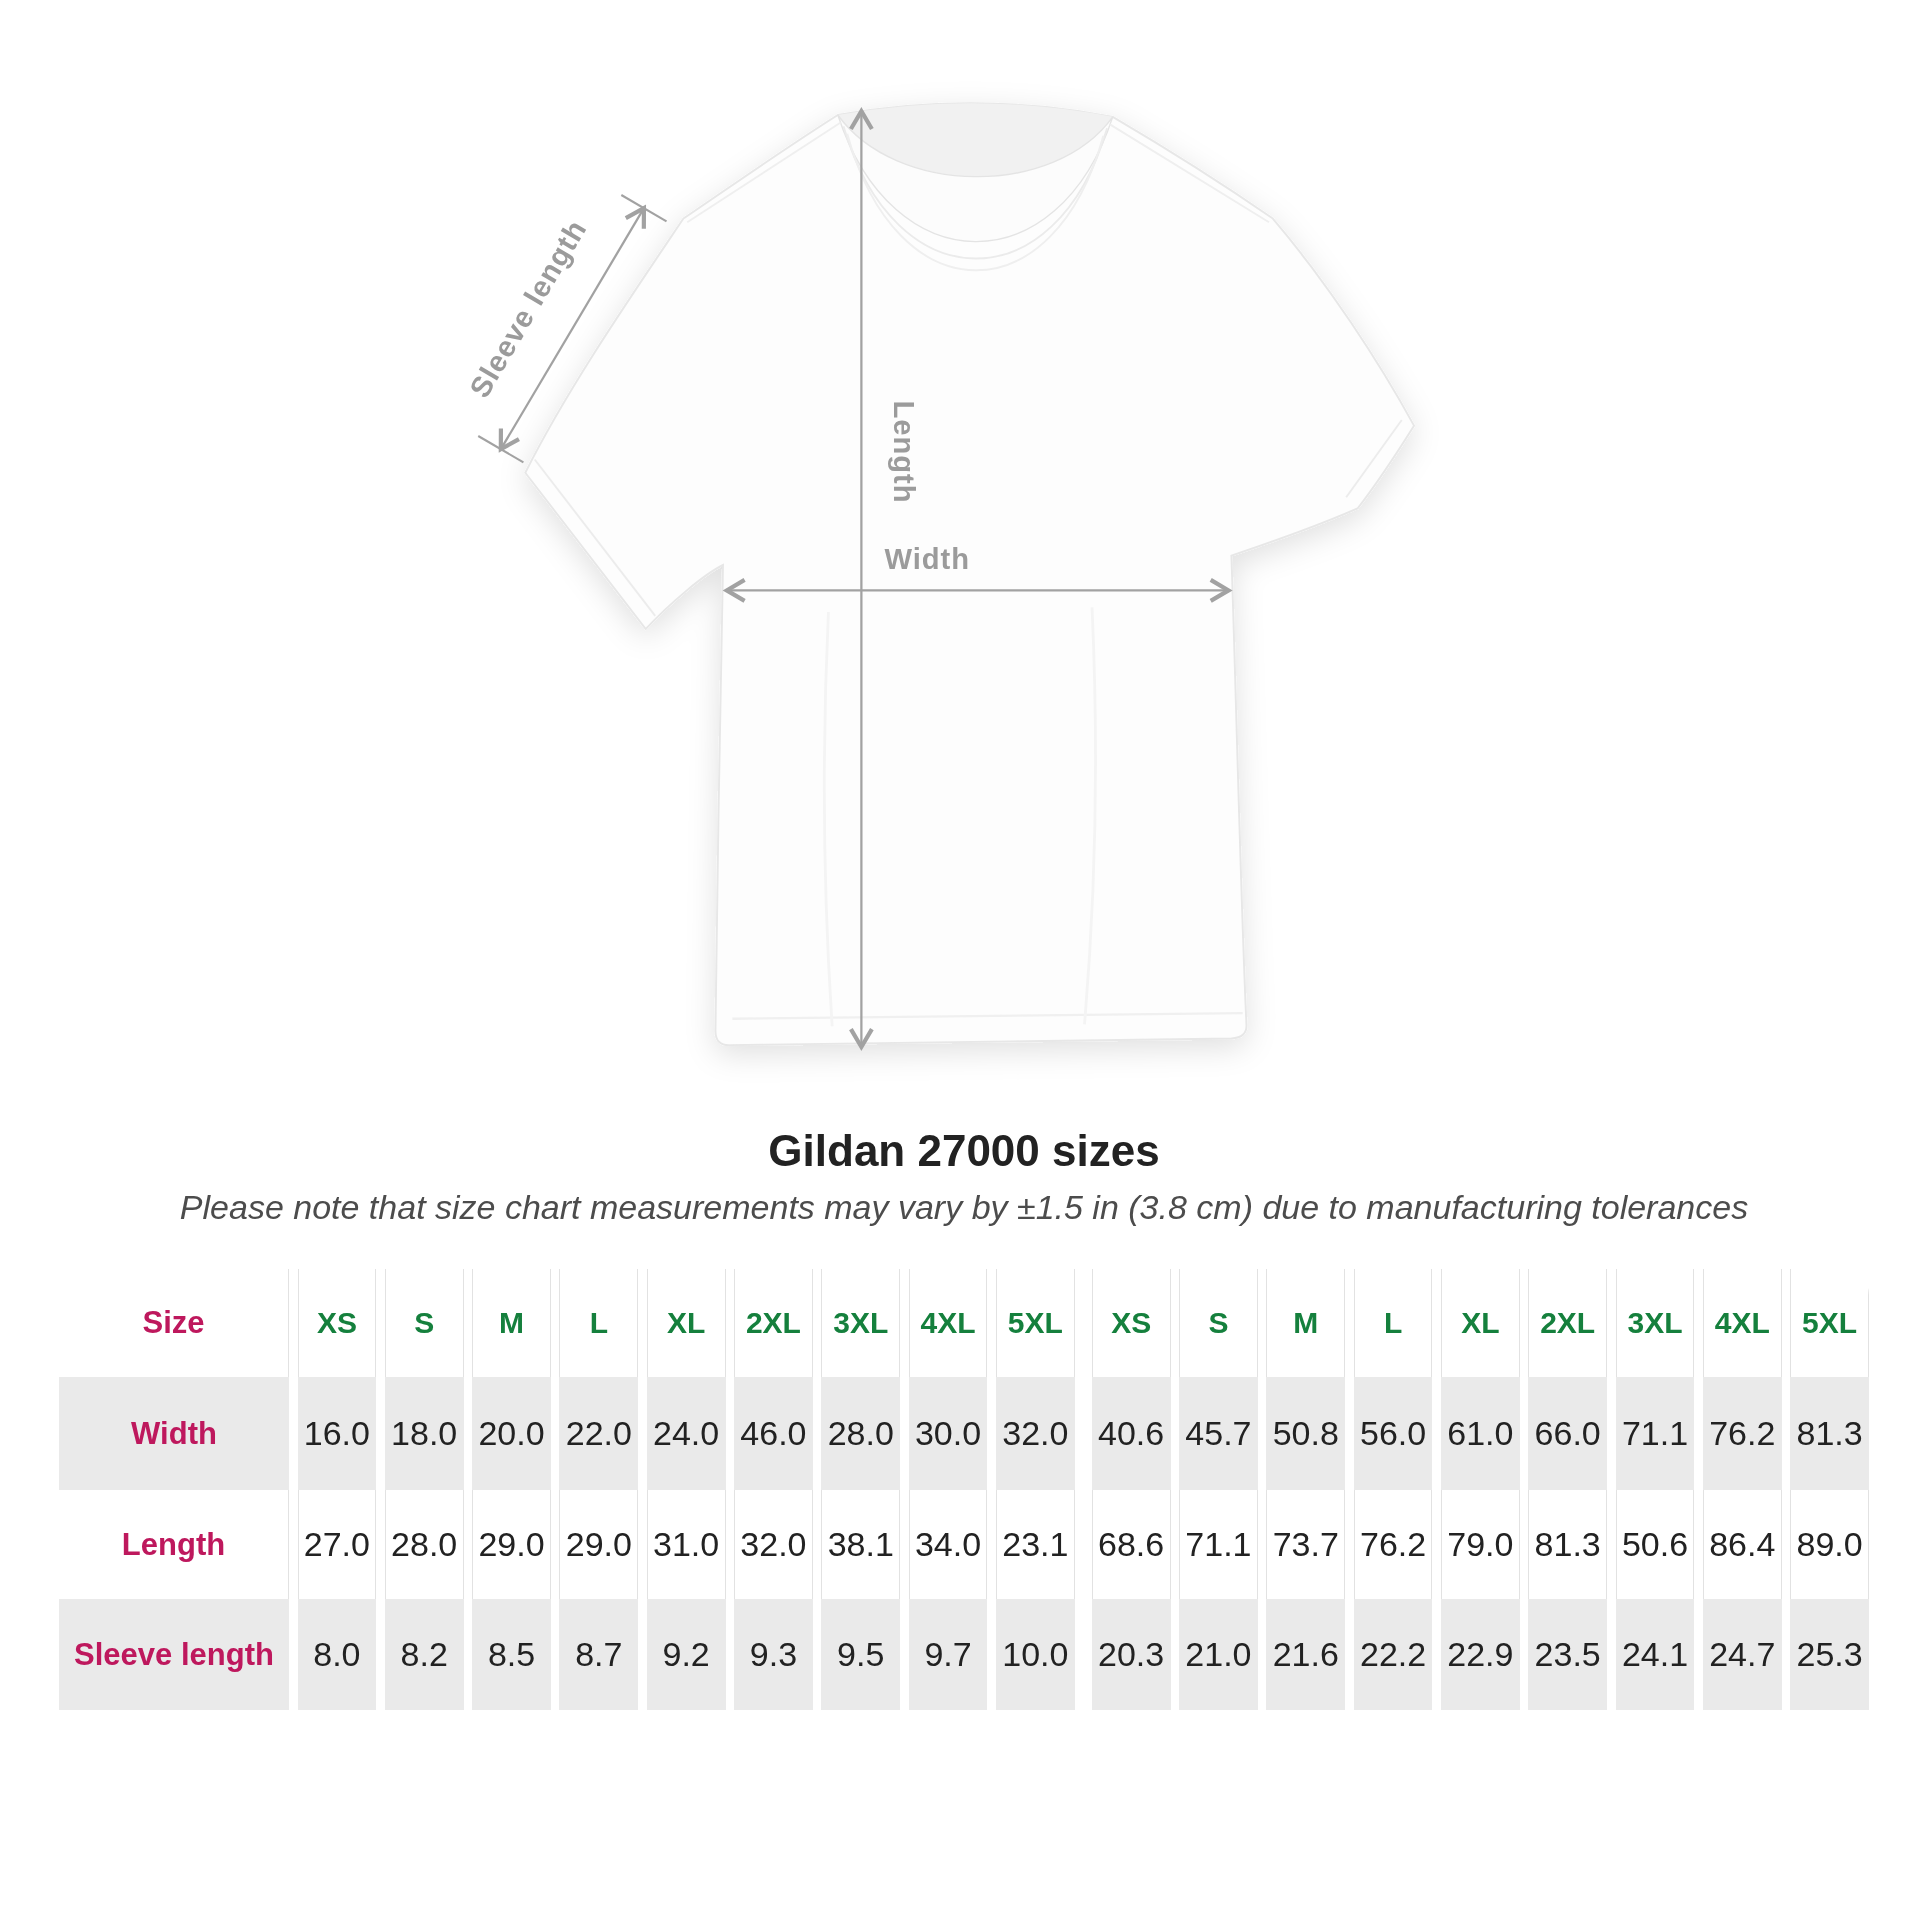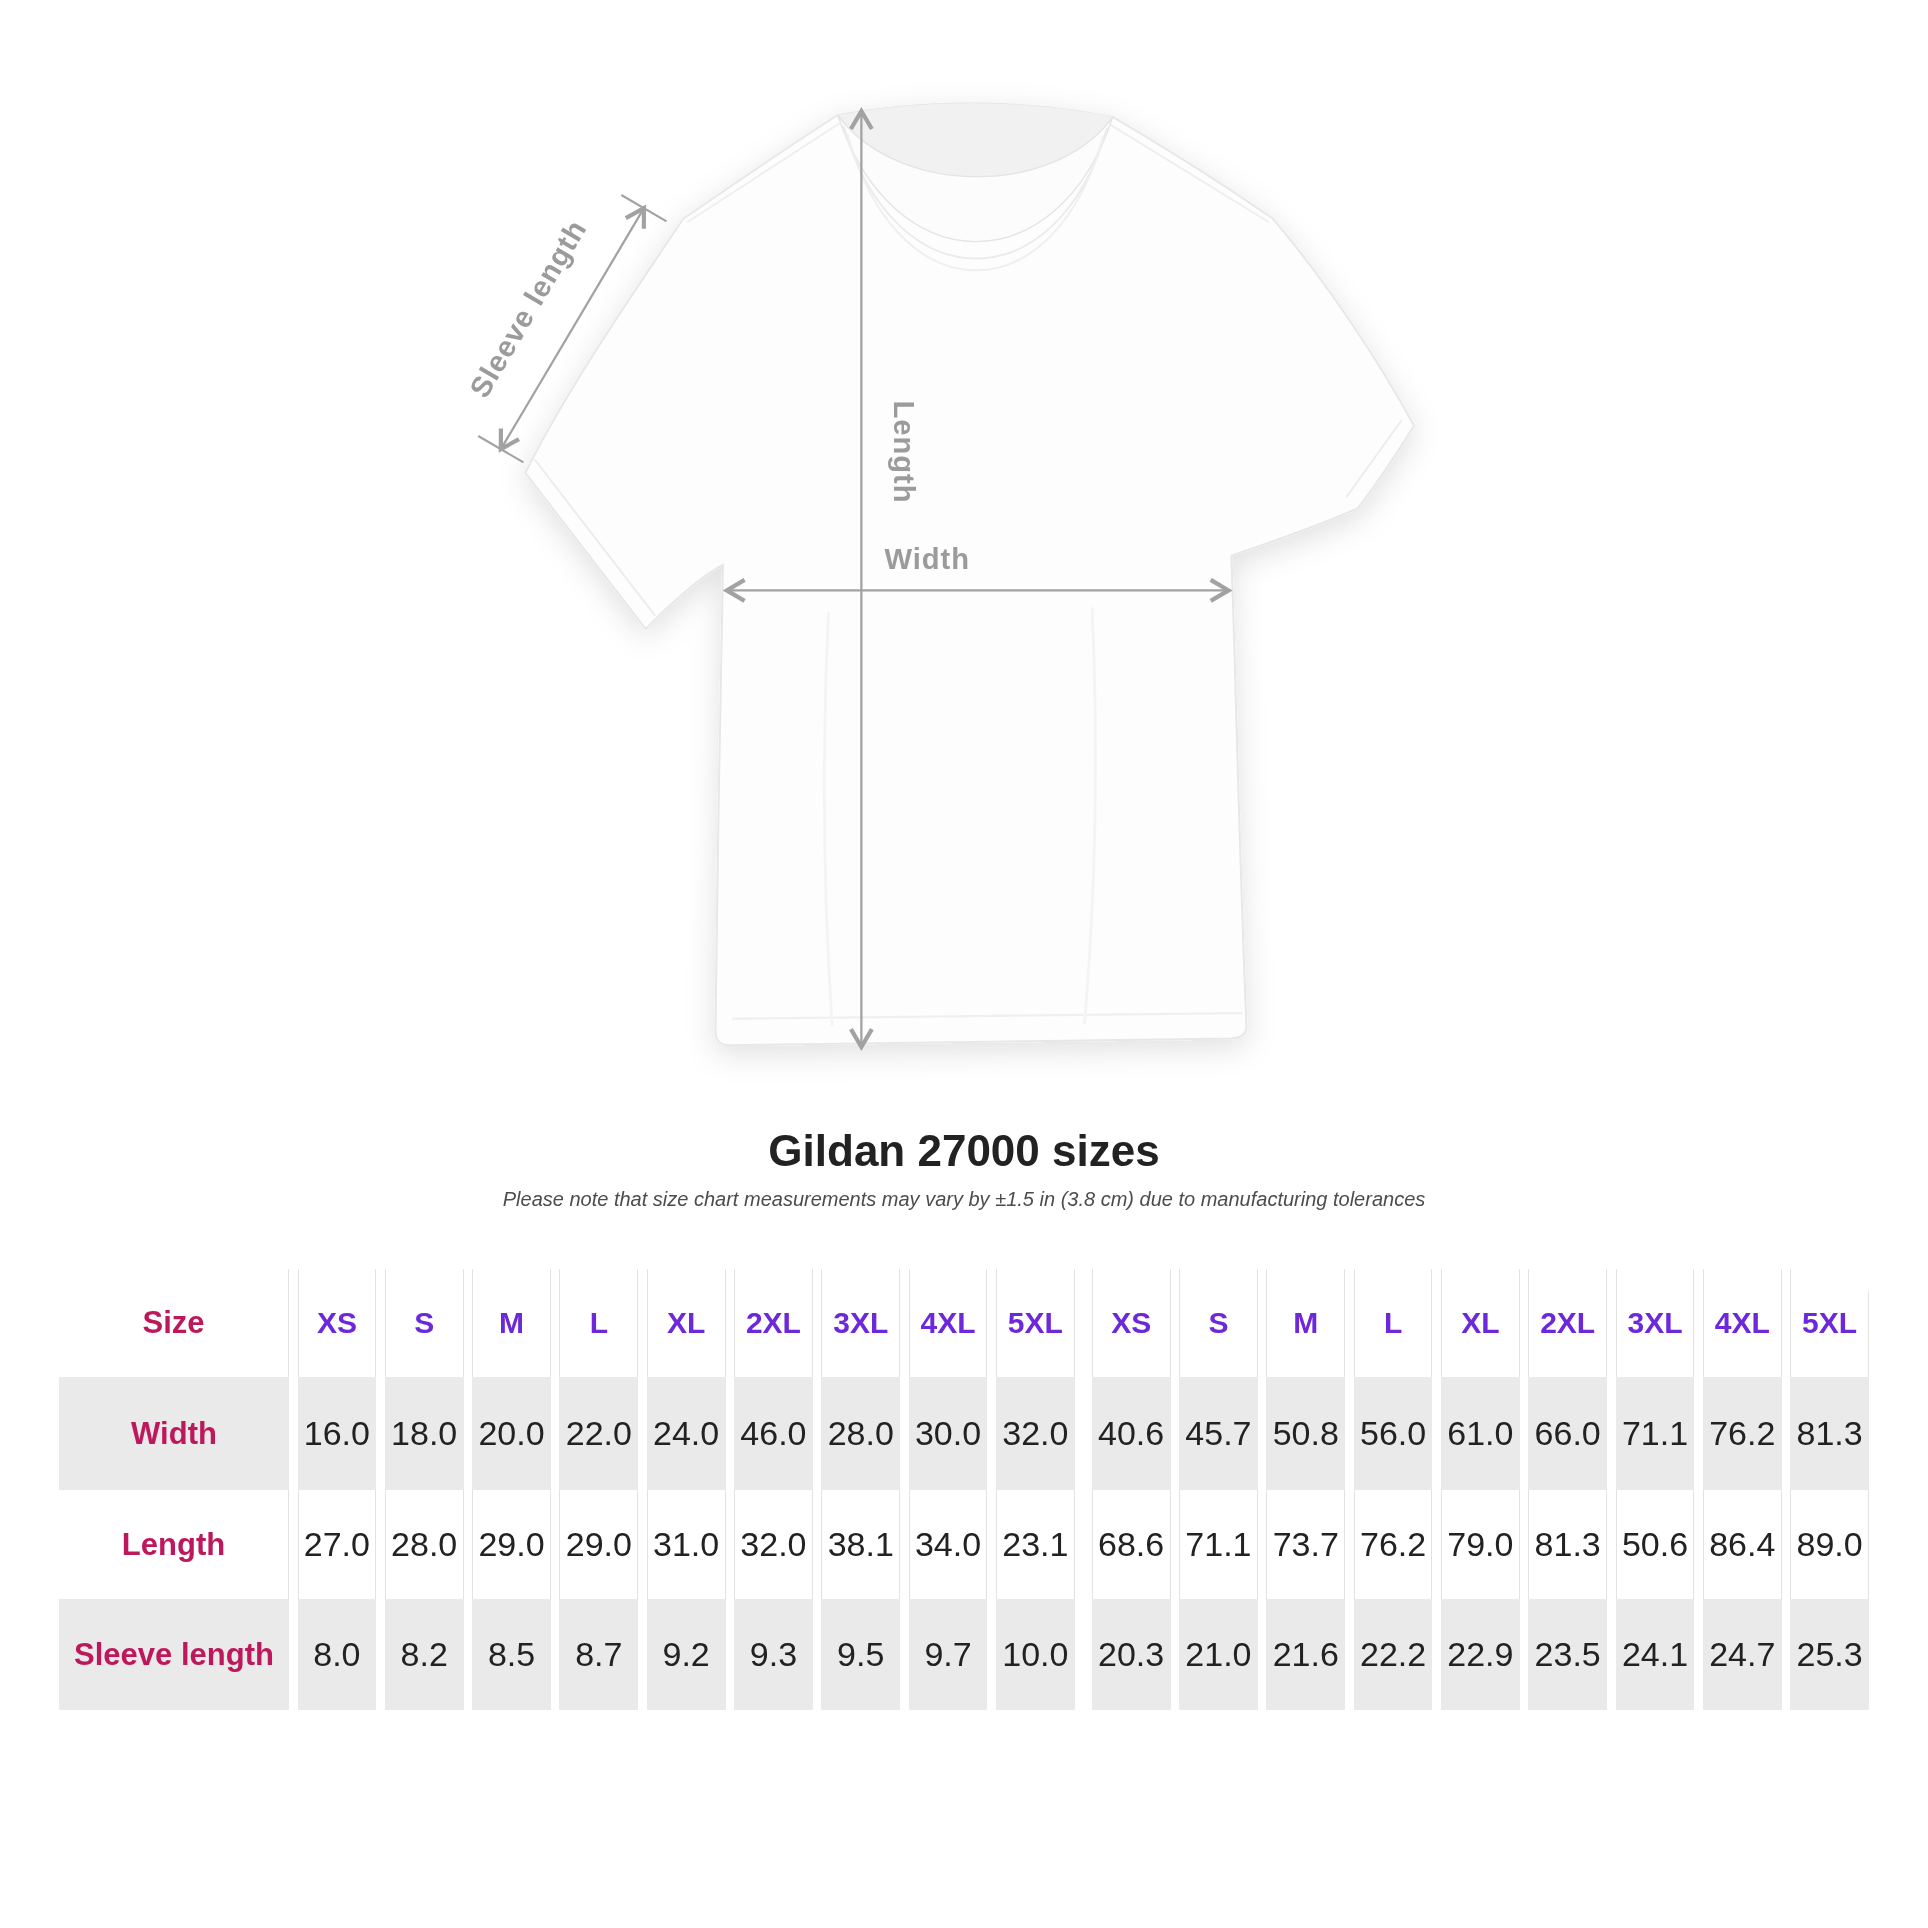--- a/index.html
+++ b/index.html
@@ -15,21 +15,21 @@
     fill:#9b9b9b; font-weight:bold; font-size:31px; letter-spacing:1px;
     font-family:"Liberation Sans", sans-serif;
   }
   
   .page-title {
     position:absolute; top:1126px; left:0; width:100%; text-align:center;
     font-size:44px; font-weight:bold; color:#222222;
   }
   .page-subtitle {
     position:absolute; top:1188px; left:0; width:100%; text-align:center;
-    font-size:20px; font-style:italic; color:#4c4c4c;
+    font-size:34px; font-style:italic; color:#4c4c4c;
   }
   
   .size-table {
     position:absolute; top:1269px; left:59px; width:1810px; height:591px;
     border-radius:26px; overflow:hidden; background:#ffffff;
   }
   .trow {
     display:grid;
     grid-template-columns:230px repeat(9,1fr) 0px repeat(9,1fr);
     column-gap:8.5px;
@@ -49,21 +49,21 @@
   .r-length { height:109px; background:#ffffff; }
   .r-sleeve { height:111px; }
 
   .cell { display:flex; align-items:center; justify-content:center; }
   .gray-row .cell { background:#eaeaea; }
   .white-row .cell { background:#ffffff; border-left:1.4px solid #e2e2e2; border-right:1.4px solid #e2e2e2; }
   .white-row .cell:first-child { border-left:none; }
   .white-row .cell.spacer, .gray-row .cell.spacer { background:transparent; border:none; }
 
   .corner, .rlabel { font-size:31px; font-weight:bold; color:#be185d; }
-  .size-h { font-size:30px; font-weight:bold; color:#6d28d9; }
+  .size-h { font-size:30px; font-weight:bold; color:#15803d; }
   .val    { font-size:34px; color:#222222; }
 </style>
 </head>
 <body>
 
 <div id="stage">
 
   <svg id="diagram-svg" width="1928" height="1177" viewBox="0 0 2048 1250">
     <defs>
       <marker id="arr" viewBox="0 0 14 14" refX="10.5" refY="7" markerWidth="13" markerHeight="13" orient="auto-start-reverse">

